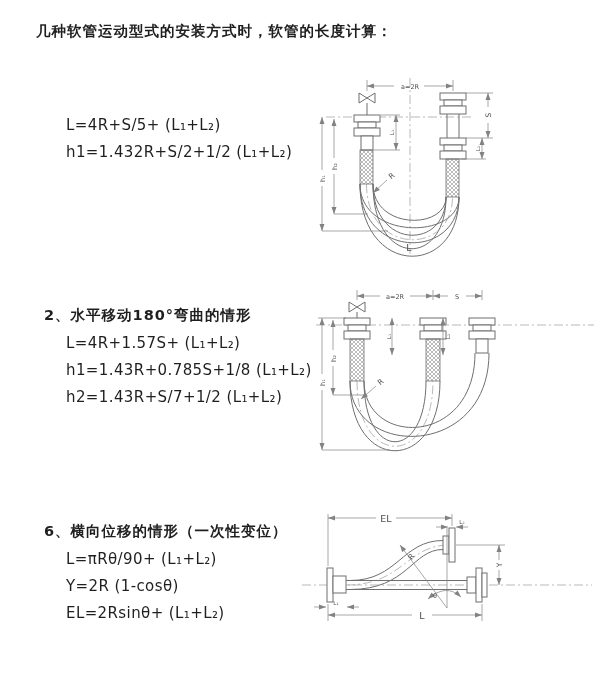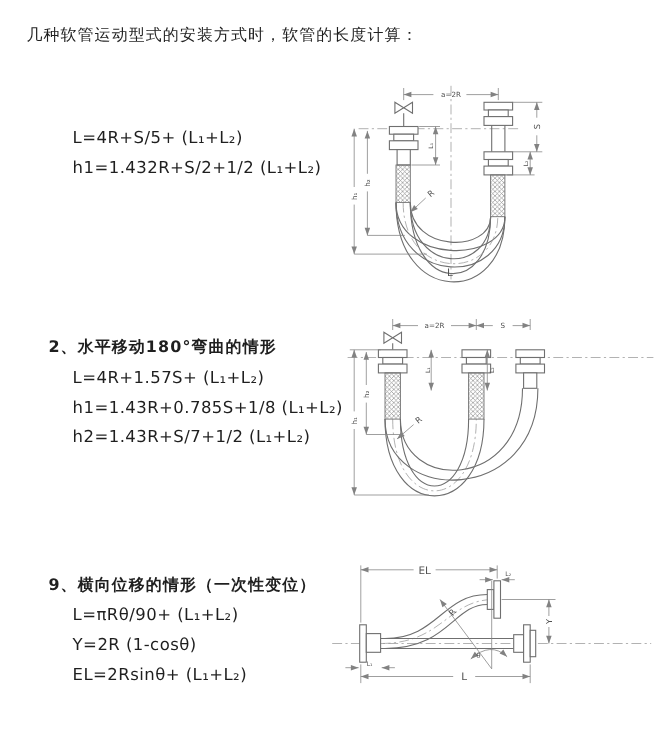--- a/index.html
+++ b/index.html
@@ -1,18 +1,18 @@
 <!DOCTYPE html>
 <html><head>
 <meta charset="utf-8">
 <style>
   html,body{margin:0;padding:0;}
   body{width:600px;height:675px;background:#ffffff;position:relative;
        font-family:"DejaVu Sans",sans-serif;color:#1f1f1f;overflow:hidden;}
-  .title{position:absolute;left:24px;top:22px;font-size:14.5px;font-weight:400;letter-spacing:1px;}
+  .title{position:absolute;left:36px;top:22px;font-size:14.5px;font-weight:700;letter-spacing:1px;}
   .sec{position:absolute;left:44px;}
   .heading{font-size:14.5px;font-weight:600;letter-spacing:1px;}
   .formula{font-size:15px;margin:9px 0 0 22px;letter-spacing:.4px;white-space:pre;}
   .formula:first-of-type{margin-top:10px;}
   .dgm{position:absolute;}
   .ol{stroke:#6f6f6f;stroke-width:1;fill:none;}
   .olf{stroke:#6f6f6f;stroke-width:1;fill:#ffffff;}
   .hat{stroke:#6f6f6f;stroke-width:.8;fill:url(#hat);}
   .dim{stroke:#828282;stroke-width:.7;fill:none;}
   .cl{stroke:#9b9b9b;stroke-width:.7;fill:none;stroke-dasharray:9 3 2 3;}
@@ -41,21 +41,21 @@
 </section>
 
 <section class="sec" style="top:306px">
   <div class="heading">2、水平移动180°弯曲的情形</div>
   <div class="formula">L=4R+1.57S+ (L₁+L₂)</div>
   <div class="formula">h1=1.43R+0.785S+1/8 (L₁+L₂)</div>
   <div class="formula">h2=1.43R+S/7+1/2 (L₁+L₂)</div>
 </section>
 
 <section class="sec" style="top:522px">
-  <div class="heading">9、横向位移的情形（一次性变位）</div>
+  <div class="heading">6、横向位移的情形（一次性变位）</div>
   <div class="formula">L=πRθ/90+ (L₁+L₂)</div>
   <div class="formula">Y=2R (1-cosθ)</div>
   <div class="formula">EL=2Rsinθ+ (L₁+L₂)</div>
 </section>
 
 <svg class="dgm" style="left:310px;top:74px" width="290" height="184" viewBox="0 0 290 184">
   <g>
     <path class="cl" d="M100,4 V180"></path>
     <path class="cl" d="M16,43 H162"></path>
   </g>

